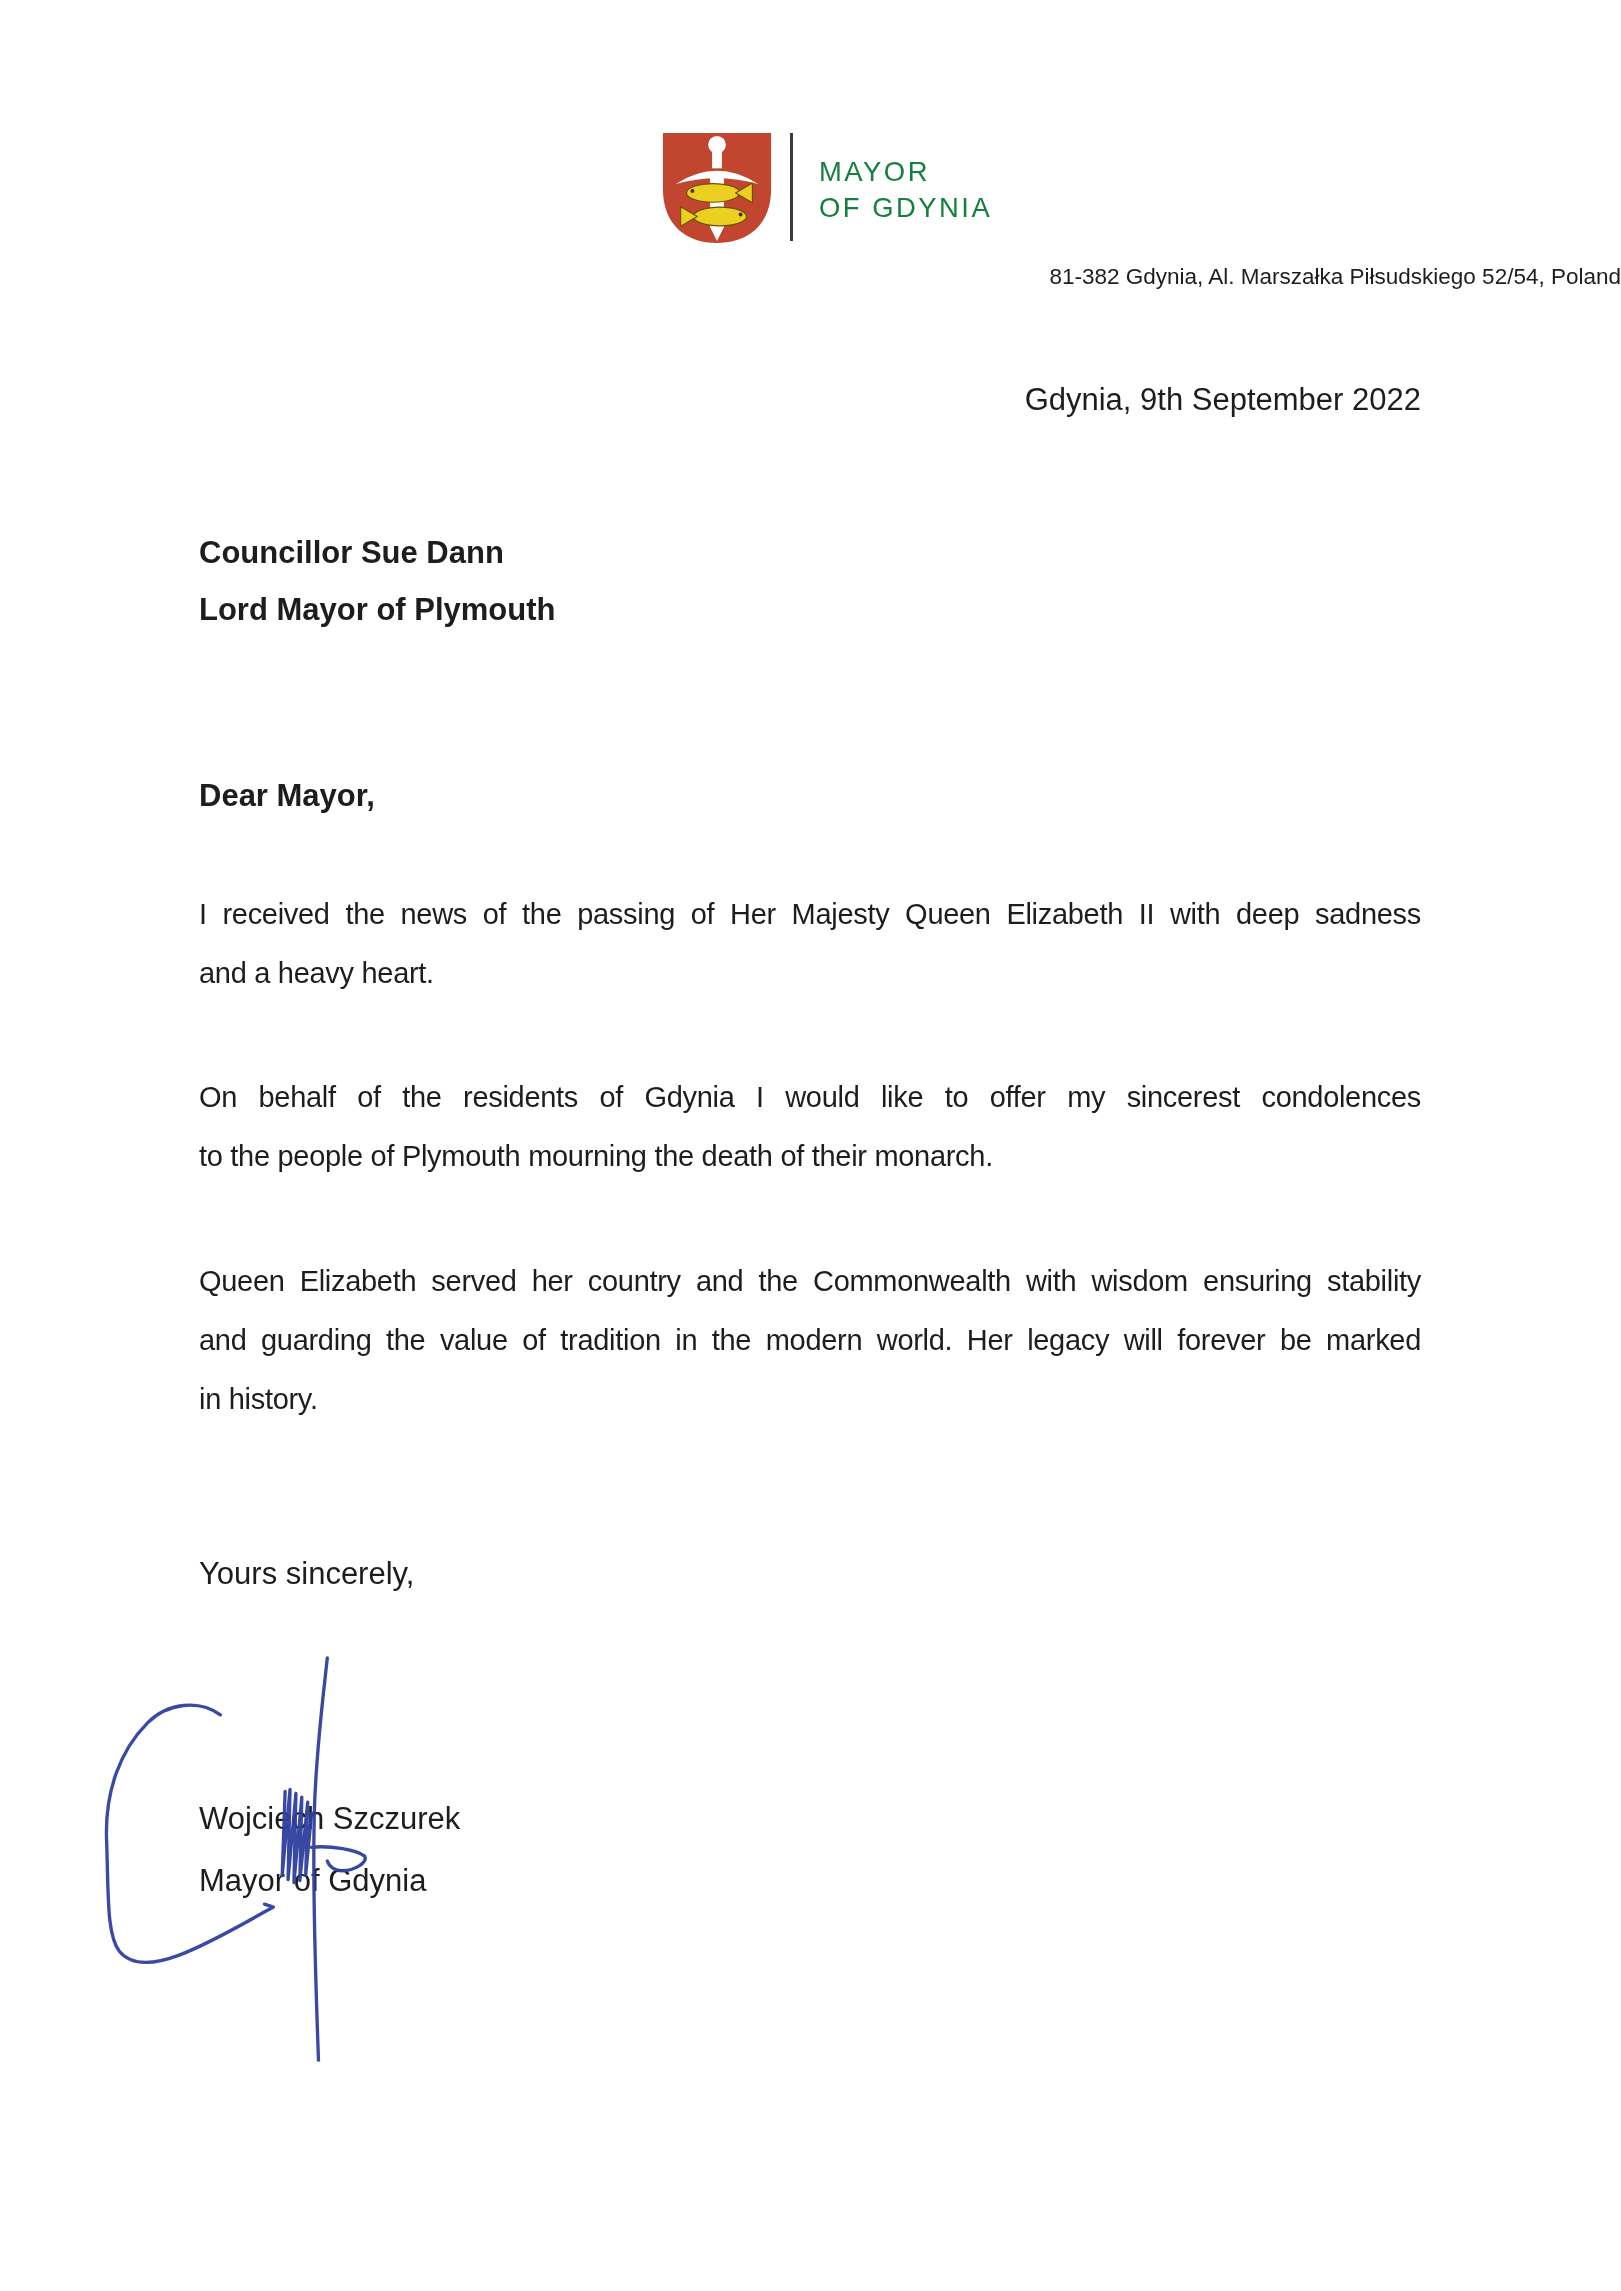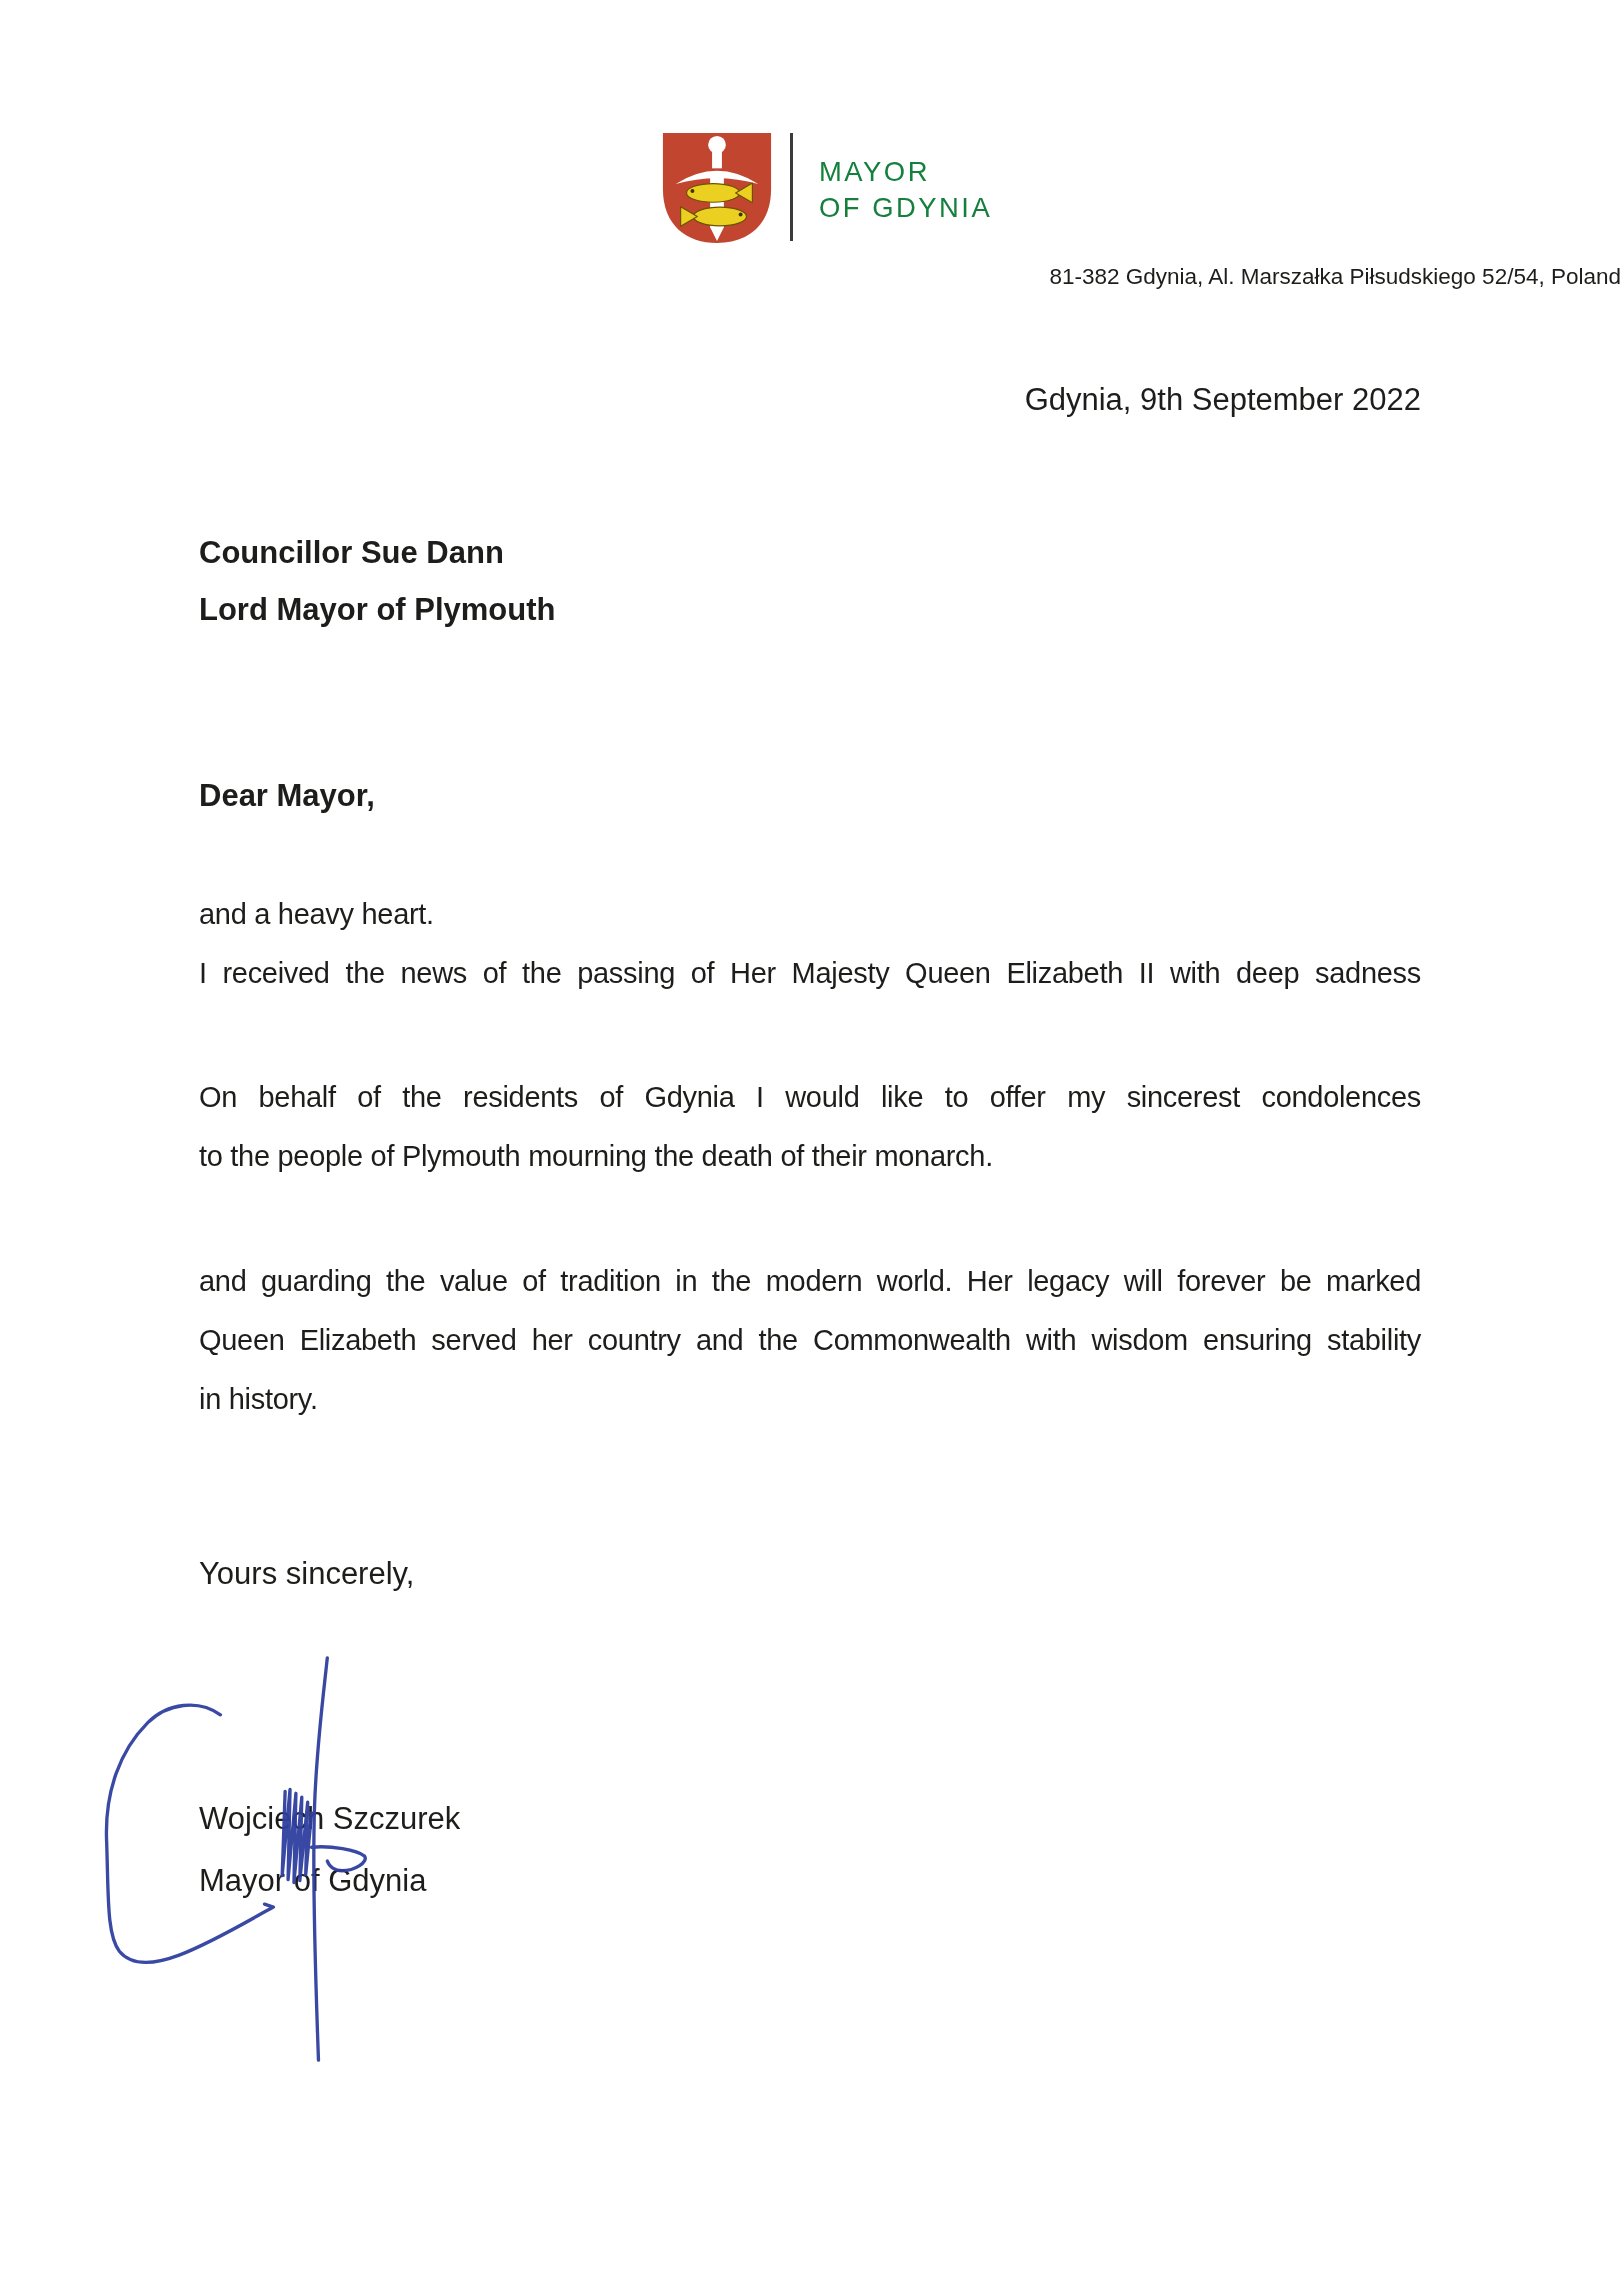--- a/index.html
+++ b/index.html
@@ -69,30 +69,30 @@
   <div class="date-line">Gdynia, 9th September 2022</div>
 
   <div class="recipient">
     <div>Councillor Sue Dann</div>
     <div>Lord Mayor of Plymouth</div>
   </div>
 
   <div class="salutation">Dear Mayor,</div>
 
   <div class="para p1">
+      <div class="para-line">I received the news of the passing of Her Majesty Queen Elizabeth II with deep sadness</div>
       <div class="para-line last">and a heavy heart.</div>
-      <div class="para-line">I received the news of the passing of Her Majesty Queen Elizabeth II with deep sadness</div>
     </div>
   <div class="para p2">
       <div class="para-line">On behalf of the residents of Gdynia I would like to offer my sincerest condolences</div>
       <div class="para-line last">to the people of Plymouth mourning the death of their monarch.</div>
     </div>
   <div class="para p3">
+      <div class="para-line">Queen Elizabeth served her country and the Commonwealth with wisdom ensuring stability</div>
       <div class="para-line">and guarding the value of tradition in the modern world. Her legacy will forever be marked</div>
-      <div class="para-line">Queen Elizabeth served her country and the Commonwealth with wisdom ensuring stability</div>
       <div class="para-line last">in history.</div>
     </div>
 
   <div class="closing">Yours sincerely,</div>
 
   <div class="signame">
     <div>Wojciech Szczurek</div>
     <div>Mayor of Gdynia</div>
   </div>
 

